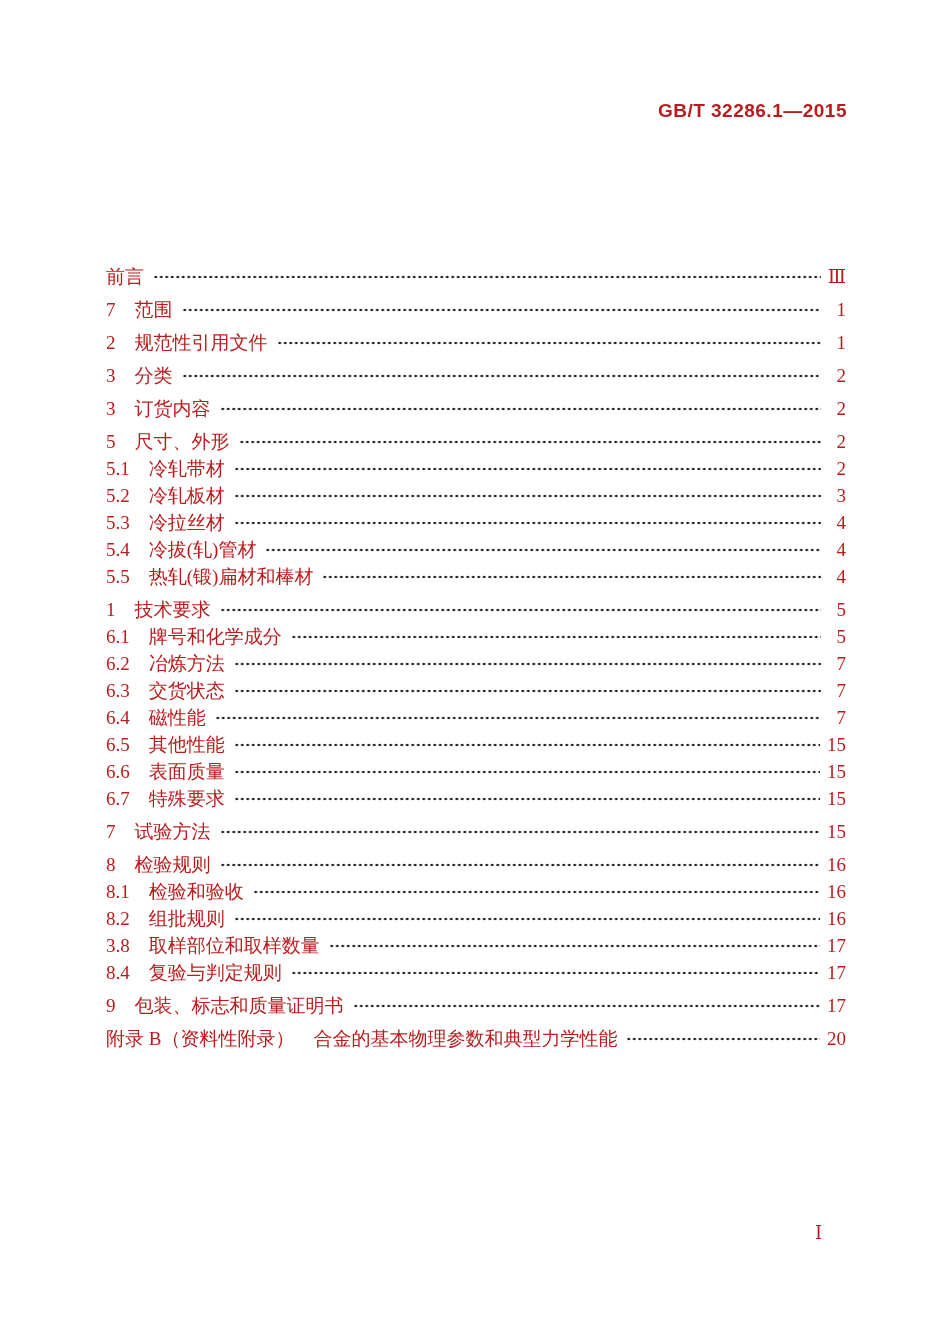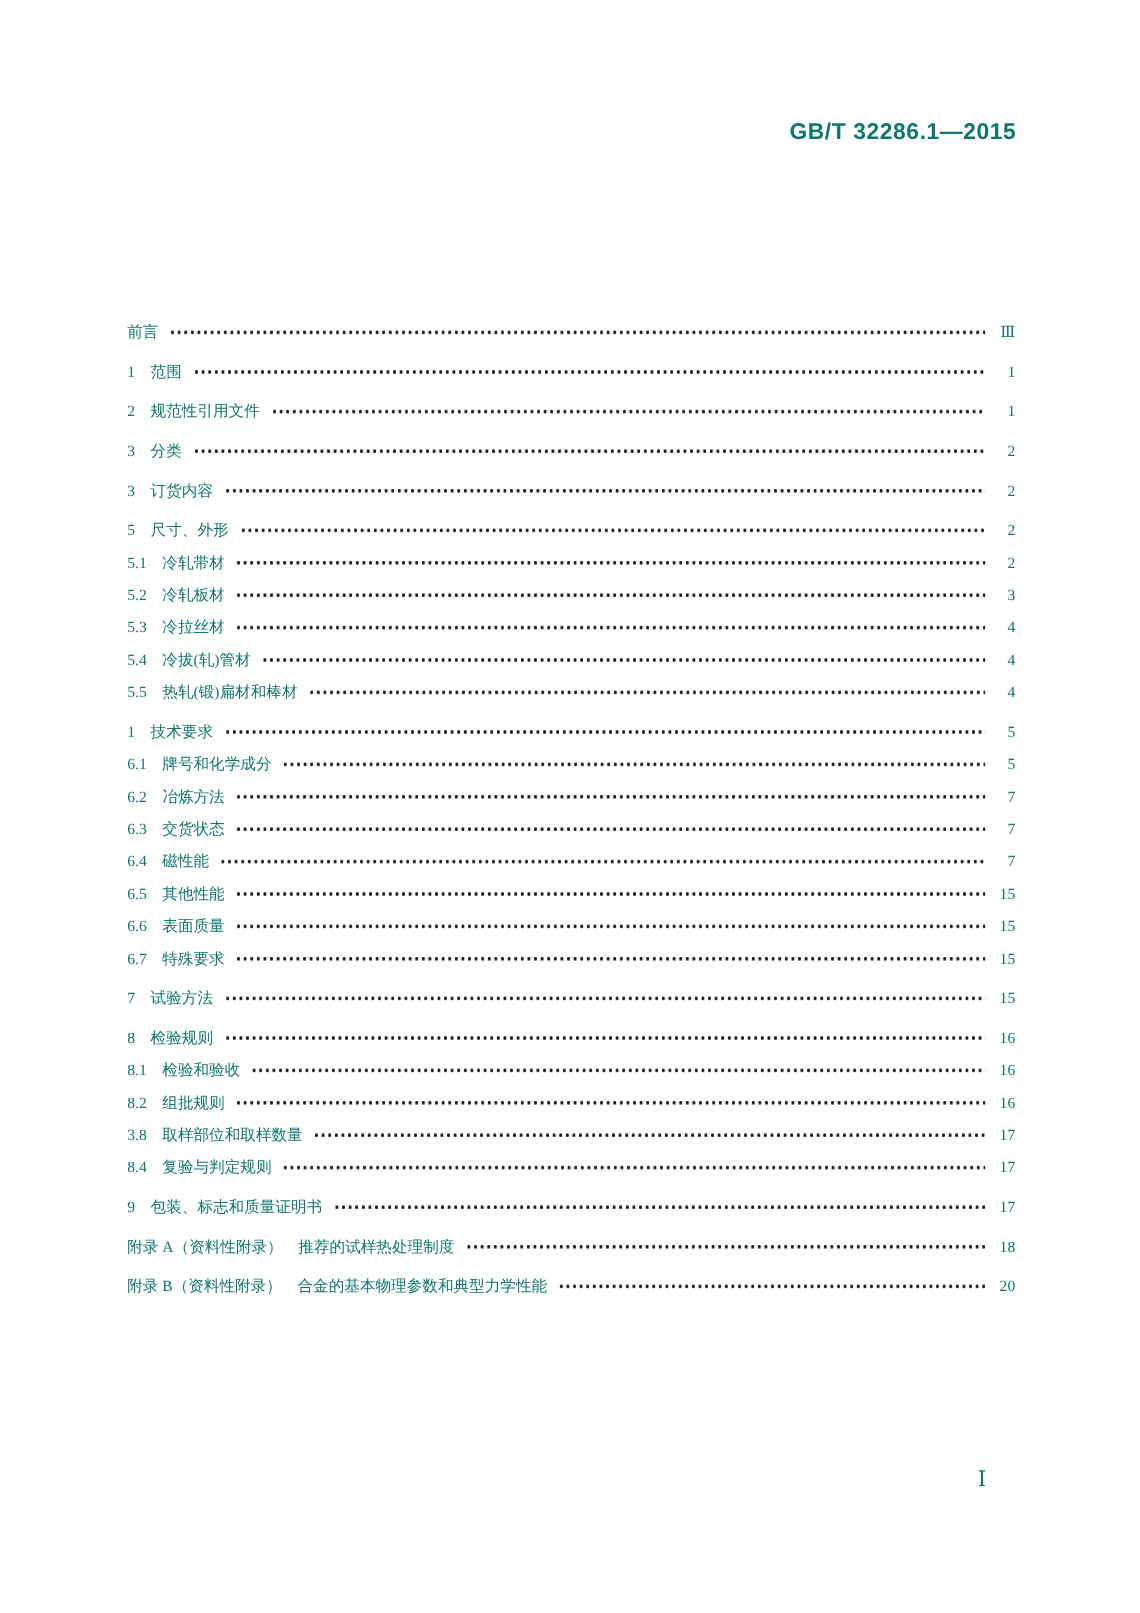--- a/index.html
+++ b/index.html
@@ -3,21 +3,21 @@
 <meta charset="utf-8">
 <style>
   * { margin: 0; padding: 0; box-sizing: border-box; }
   html, body { width: 950px; height: 1344px; background: #ffffff; }
   .page {
     position: relative;
     width: 950px;
     height: 1344px;
     background: #ffffff;
     font-family: "Liberation Serif", "DejaVu Serif", serif;
-    color: #0f766e;
+    color: #b91c1c;
     overflow: hidden;
   }
   .doc-number {
     position: absolute;
     top: 100px;
     right: 103px;
     font-size: 19px;
     font-weight: bold;
     letter-spacing: 0.5px;
     font-family: "Liberation Sans", "DejaVu Sans", sans-serif;
@@ -34,21 +34,21 @@
   }
   .toc {
     position: absolute;
     top: 256px;
     left: 106px;
     right: 104px;
   }
   .toc-entry {
     display: flex;
     align-items: baseline;
-    font-size: 13px;
+    font-size: 19px;
     line-height: 24px;
     margin-top: 3px;
   }
   .toc-entry.level-0 { margin-top: 9px; }
   .toc-entry .label { white-space: nowrap; }
   .toc-entry.level-1 .label { }
   .dots {
     flex: 1 1 auto;
     align-self: center;
     height: 6px;
@@ -80,21 +80,21 @@
 
   <div class="toc">
 
       <div class="toc-entry level-0">
         <span class="label">前言</span>
         <span class="dots"></span>
         <span class="page-num">Ⅲ</span>
       </div>
 
       <div class="toc-entry level-0">
-        <span class="label">1　范围</span>
+        <span class="label">7　范围</span>
         <span class="dots"></span>
         <span class="page-num">1</span>
       </div>
 
       <div class="toc-entry level-0">
         <span class="label">2　规范性引用文件</span>
         <span class="dots"></span>
         <span class="page-num">1</span>
       </div>
 
@@ -229,25 +229,20 @@
         <span class="dots"></span>
         <span class="page-num">17</span>
       </div>
 
       <div class="toc-entry level-0">
         <span class="label">9　包装、标志和质量证明书</span>
         <span class="dots"></span>
         <span class="page-num">17</span>
       </div>
 
-      <div class="toc-entry level-0">
-        <span class="label">附录 A（资料性附录）　推荐的试样热处理制度</span>
-        <span class="dots"></span>
-        <span class="page-num">18</span>
-      </div>
 
       <div class="toc-entry level-0">
         <span class="label">附录 B（资料性附录）　合金的基本物理参数和典型力学性能</span>
         <span class="dots"></span>
         <span class="page-num">20</span>
       </div>
 
     </div>
 
   <div class="folio">Ⅰ</div>

